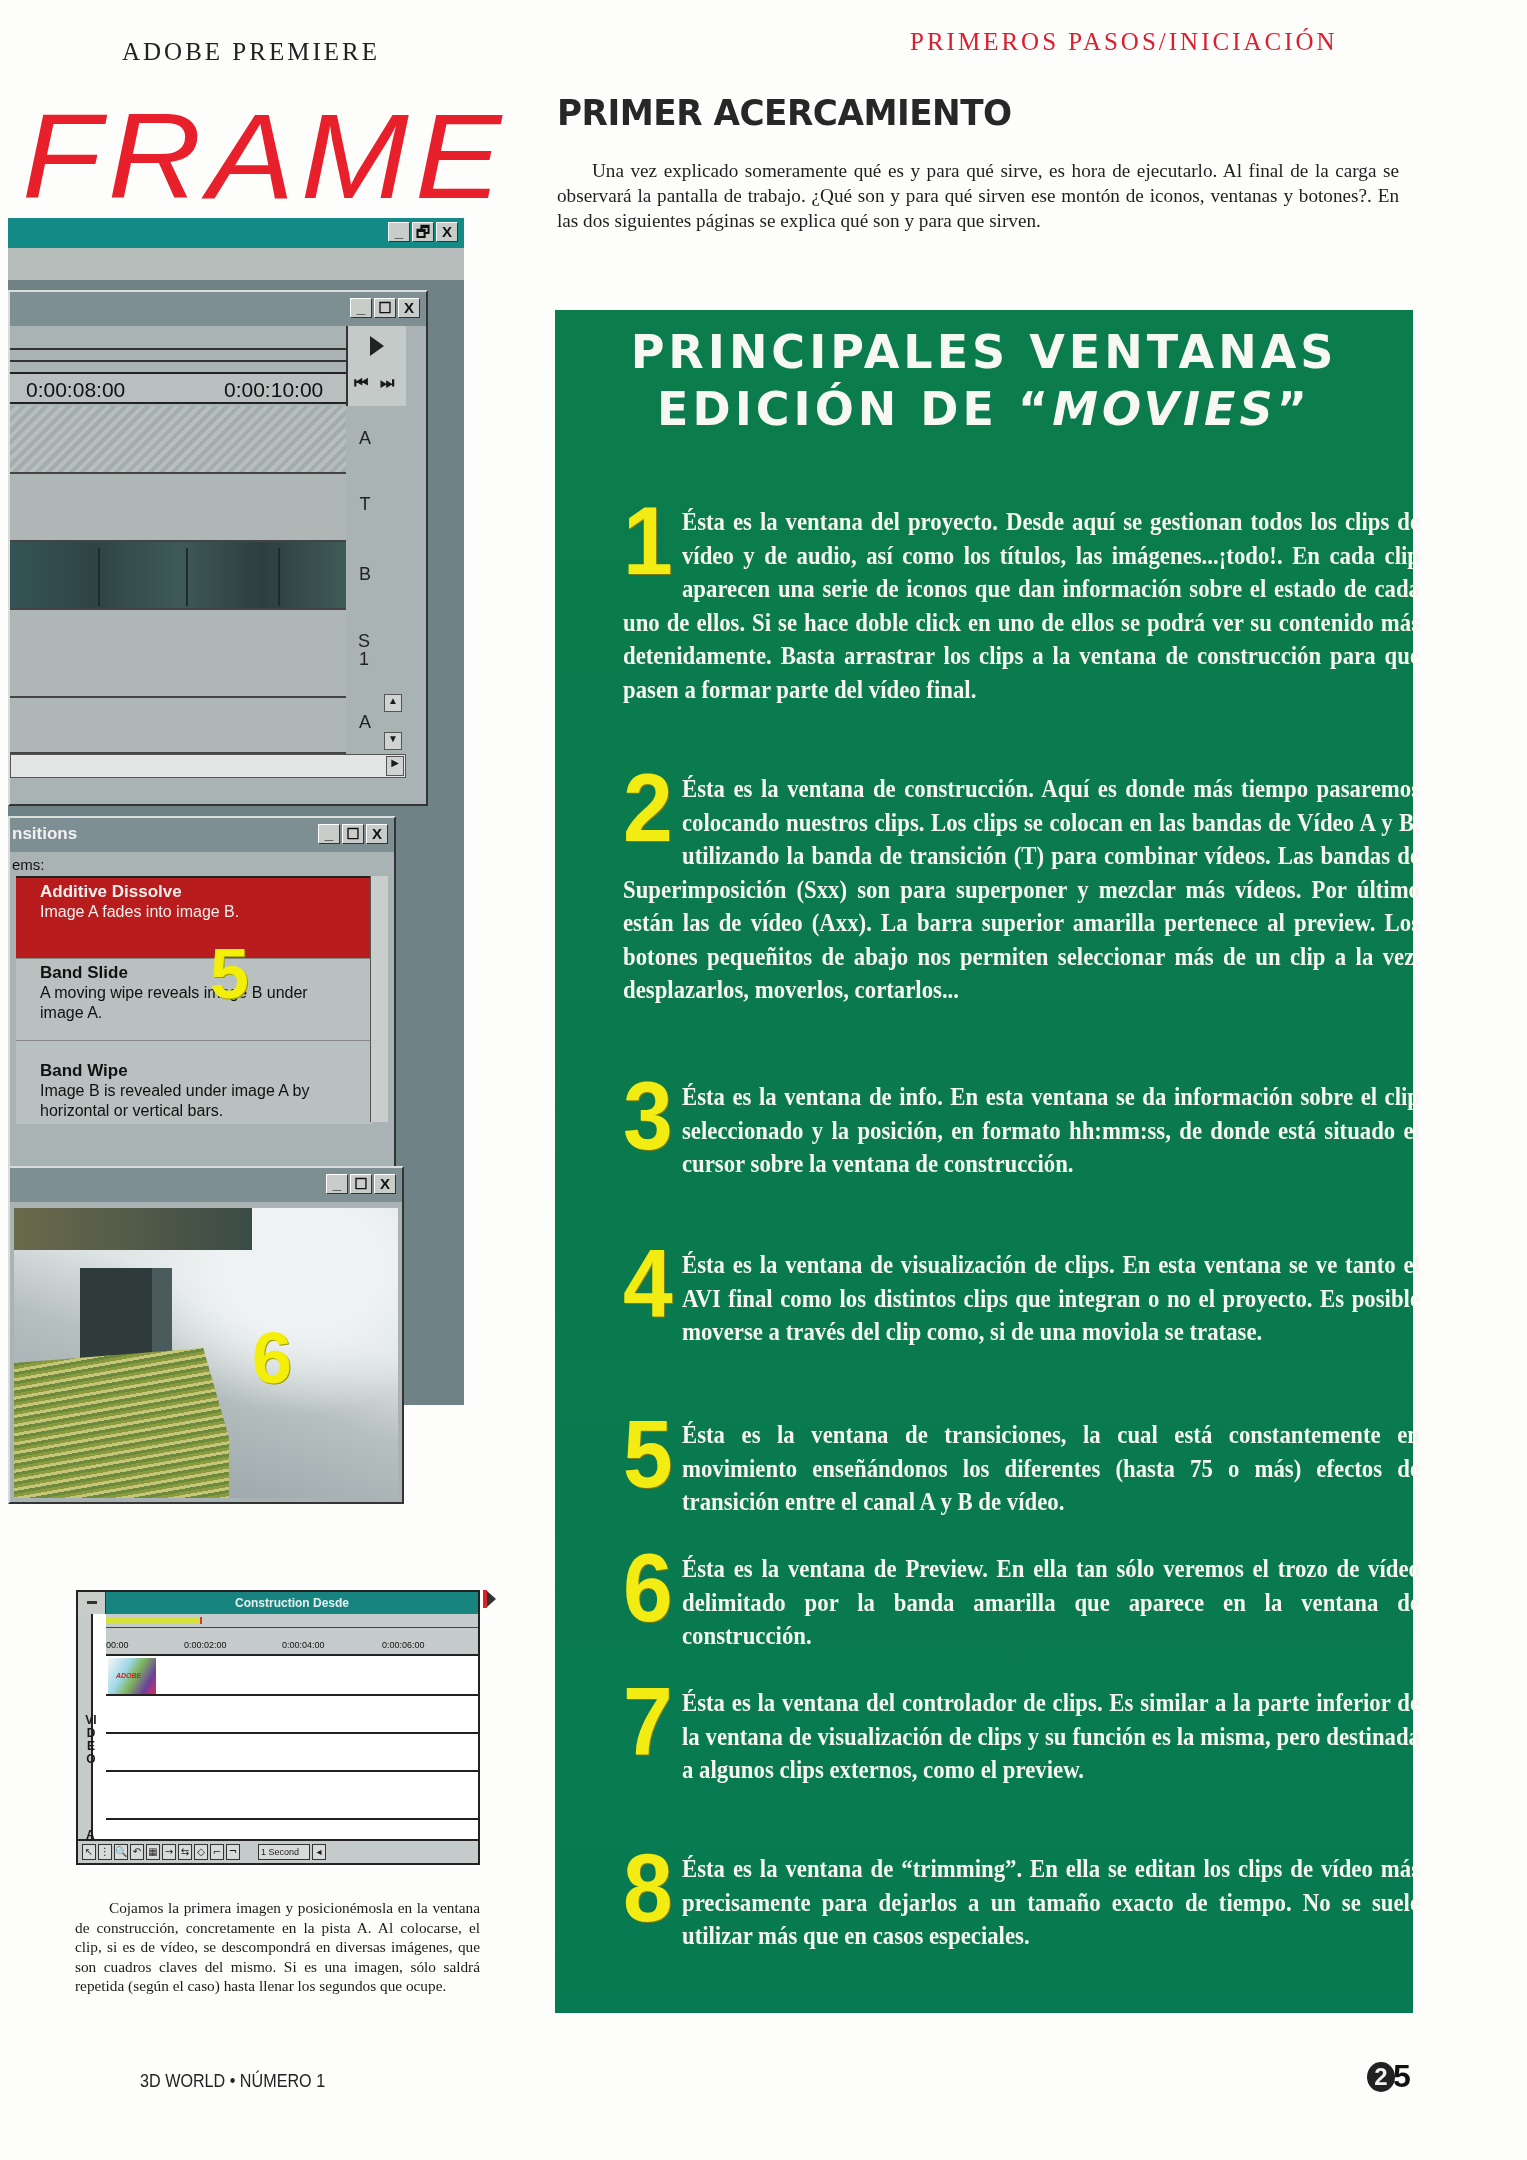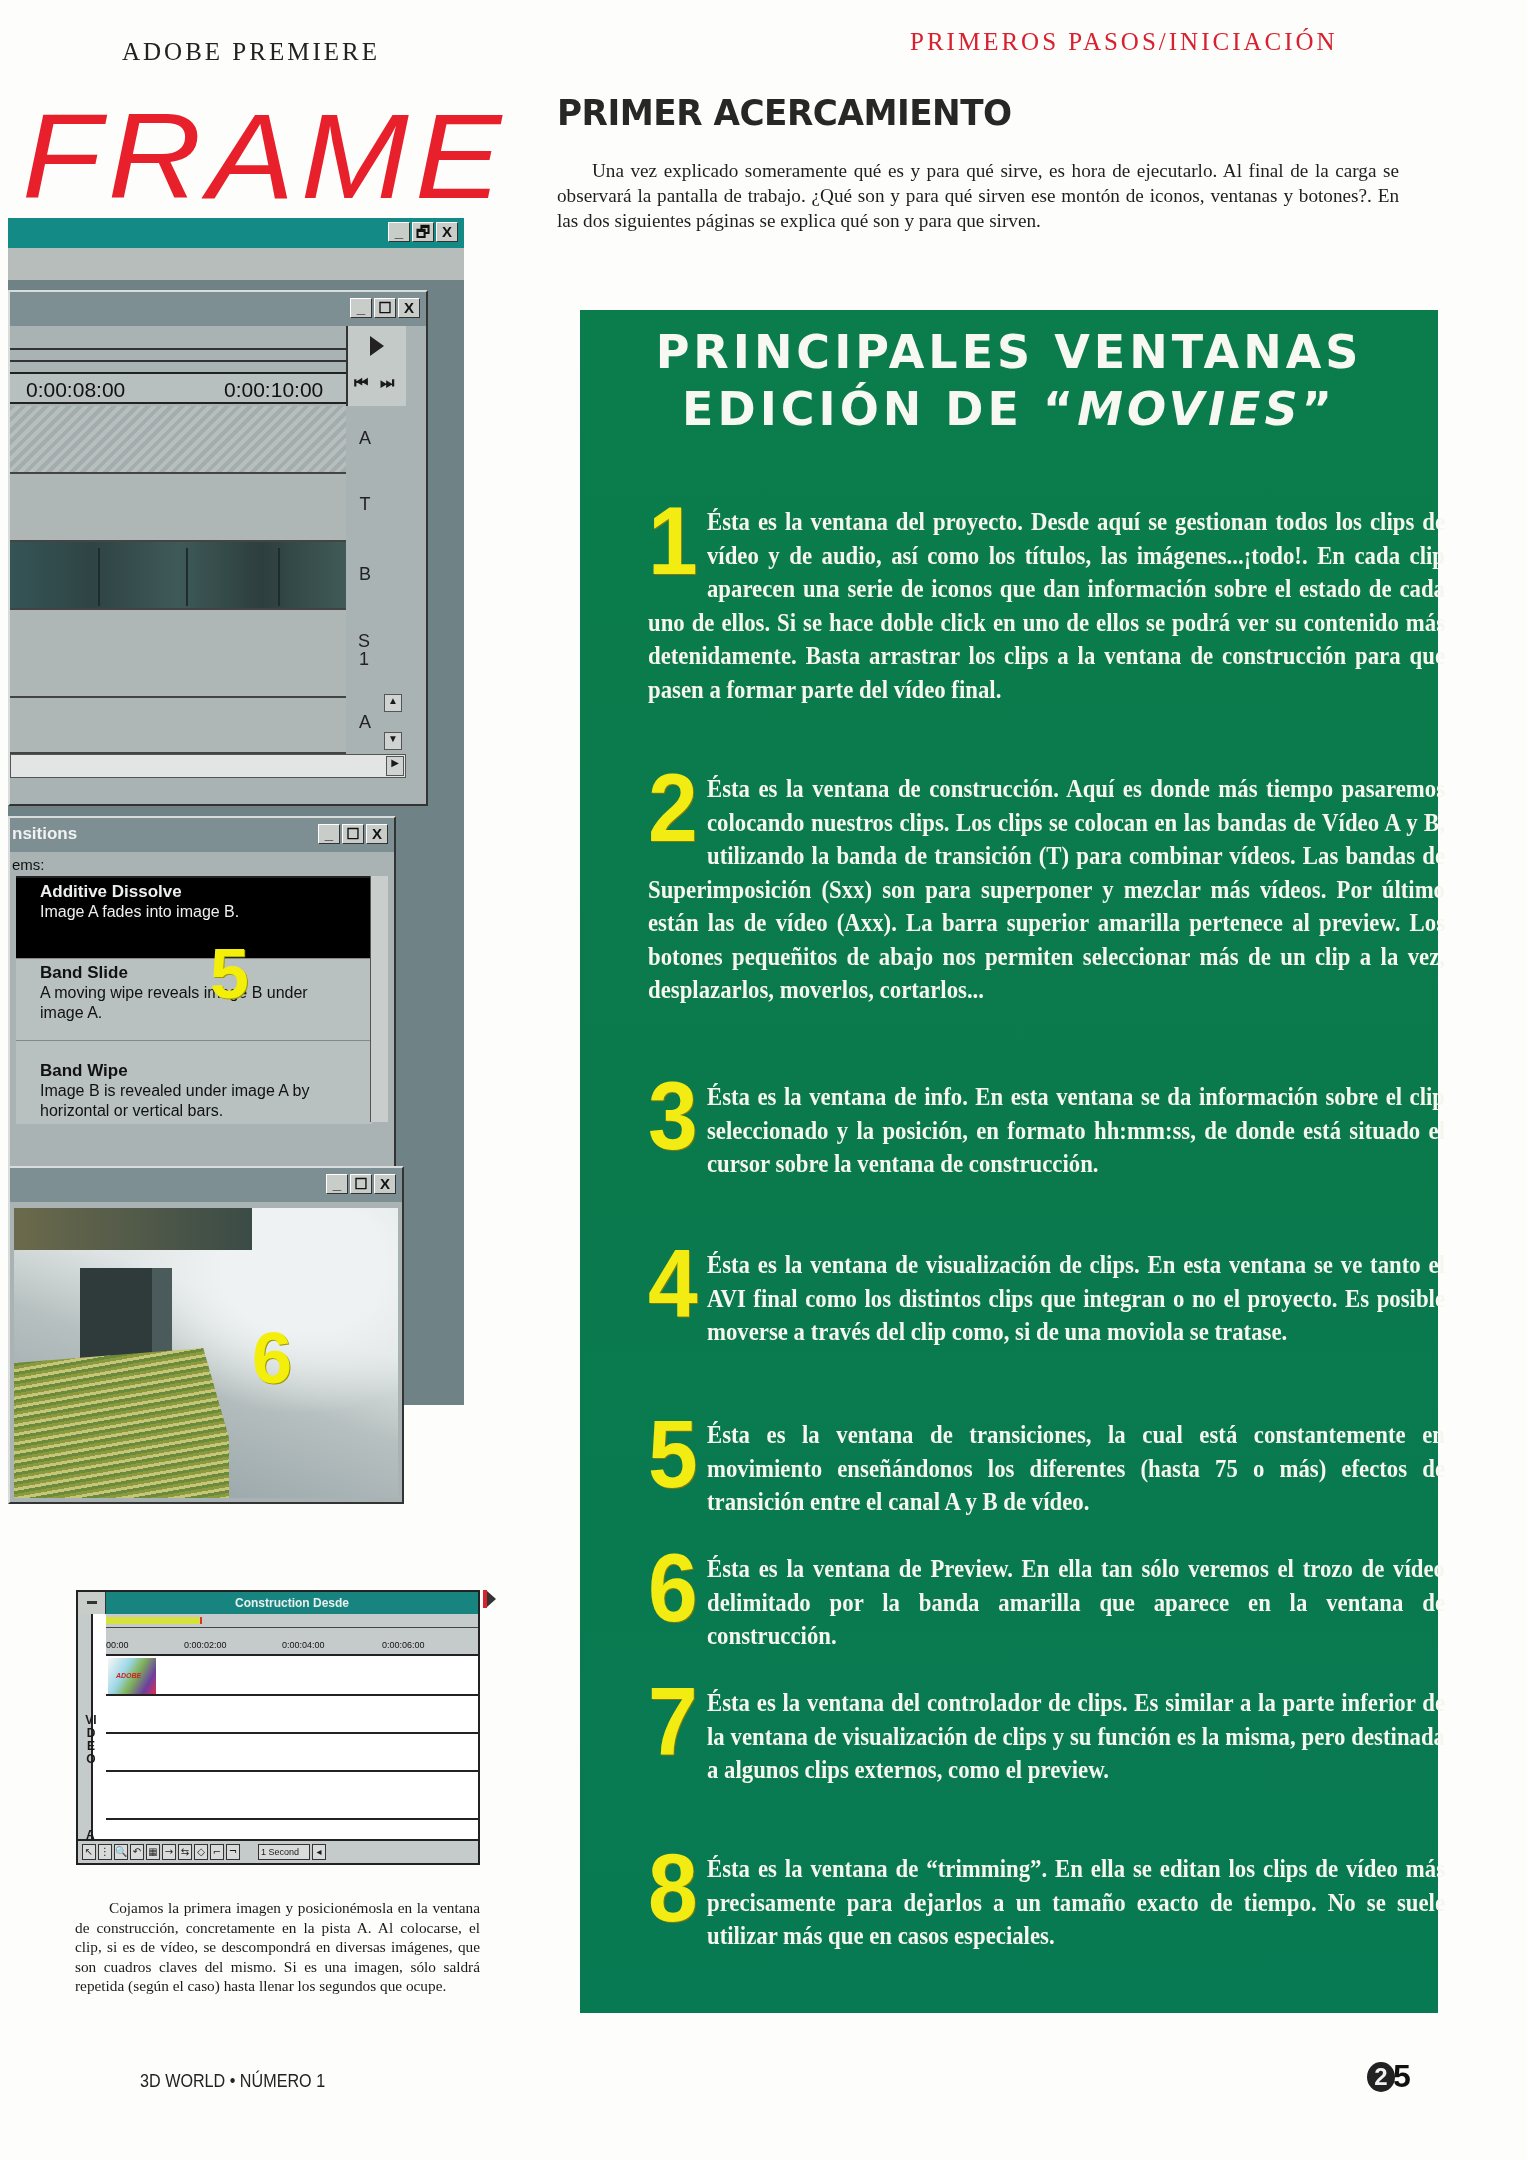--- a/index.html
+++ b/index.html
@@ -36,21 +36,21 @@
   .track-label { position: absolute; left: 340px; width: 30px; text-align: center; font-family: "Liberation Sans", sans-serif; font-size: 18px; color: #222; }
   .clip-thumb { position: absolute; top: 6px; width: 86px; height: 58px; border-right: 2px solid #1e2c2c; }
   .scroll { position: absolute; background: #cfd4d2; border: 1px solid #555; font-size: 10px; text-align: center; }
 
   .transitions { left: 0; top: 598px; width: 388px; height: 390px; }
   .transitions .items-lbl { position: absolute; left: 2px; top: 38px; font-family: "Liberation Sans", sans-serif; font-size: 15px; color: #111; }
   .transitions .list { position: absolute; left: 6px; top: 58px; width: 356px; height: 246px; border-top: 2px solid #222; }
   .tr-item { position: absolute; left: 0; width: 356px; padding-left: 24px; font-family: "Liberation Sans", sans-serif; }
   .tr-item .nm { font-weight: bold; font-size: 17px; }
   .tr-item .ds { font-size: 16px; line-height: 20px; }
-  .tr-item.sel { background: #000000; color: #eef0ef; }
+  .tr-item.sel { background: #b91c1c; color: #eef0ef; }
   .tr-item.plain { background: #b9c1c0; color: #111; border-top: 1px solid #888; }
   .transitions .sb { position: absolute; right: 6px; top: 58px; width: 18px; height: 246px; background: #c9cecc; border-left: 1px solid #555; }
   .big-num { position: absolute; font-family: "Liberation Sans", sans-serif; font-weight: 900; color: #f4ef0a; text-shadow: 1px 1px 0 #9a9a00; }
 
   .preview { left: 0; top: 948px; width: 396px; height: 338px; }
   .preview .scene { position: absolute; left: 4px; top: 40px; right: 4px; bottom: 4px; background:
       linear-gradient(180deg, transparent 0 38%, transparent 38%),
       radial-gradient(ellipse at 75% 20%, #eef2f2 0 20%, transparent 45%),
       linear-gradient(200deg, #dfe4e4 0 35%, #b7c0c0 55%, #8c9aa0 100%); overflow: hidden; }
   .preview .roof { position: absolute; left: 0; top: 0; width: 62%; height: 42px; background: linear-gradient(90deg, #6b6a4c, #3b4b46); }
@@ -77,21 +77,21 @@
   .cw-arrow { position: absolute; left: 483px; top: 1590px; width: 14px; height: 18px; }
   .cw-arrow::before { content: ""; position: absolute; left: 0; top: 0; width: 4px; height: 18px; background: #d8232c; }
   .cw-arrow::after { content: ""; position: absolute; left: 4px; top: 1px; border-left: 9px solid #333; border-top: 8px solid transparent; border-bottom: 8px solid transparent; }
 
   .caption { position: absolute; left: 75px; top: 1898px; width: 405px; font-family: "Liberation Serif", serif; font-size: 15.3px; line-height: 19.5px; color: #1a1a1a; text-align: justify; text-indent: 34px; }
 
   
   .h2 { position: absolute; left: 557px; top: 92px; font-family: "DejaVu Sans", sans-serif; font-weight: bold; font-size: 36px; color: #272727; letter-spacing: -0.5px; transform: scaleX(0.95); transform-origin: left; }
   .intro { position: absolute; left: 557px; top: 158px; width: 842px; font-size: 19.2px; line-height: 25px; text-align: justify; text-indent: 35px; color: #1f1f1f; }
 
-  .green { position: absolute; left: 580px; top: 310px; width: 858px; height: 1703px; background: #0a7a4c; background: linear-gradient(180deg, #0b7c4b 0%, #0a7a4d 50%, #087a53 100%); }
+  .green { position: absolute; left: 555px; top: 310px; width: 858px; height: 1703px; background: #0a7a4c; background: linear-gradient(180deg, #0b7c4b 0%, #0a7a4d 50%, #087a53 100%); }
   .green .gtitle { position: absolute; left: 0; top: 14px; width: 100%; text-align: center; font-family: "DejaVu Sans", sans-serif; font-weight: bold; font-size: 46px; line-height: 57px; color: #f8f8f2; letter-spacing: 4px; }
   .green .gtitle .it { font-style: italic; }
   .para { position: absolute; left: 68px; width: 797px; font-family: "Liberation Serif", serif; font-weight: bold; font-size: 24.5px; line-height: 33.5px; color: #f7f6ee; text-align: justify; transform: scaleX(0.93); transform-origin: left; width: 857px; }
   .para .num { float: left; font-family: "Liberation Sans", sans-serif; font-weight: 900; color: #f3ec12; font-size: 96px; line-height: 72px; margin: 0 10px 0 0; height: 70px; text-shadow: 1px 1px 0 #7d7a10; }
 
   .footer-left { position: absolute; left: 140px; top: 2070px; font-family: "Liberation Sans", sans-serif; font-size: 19px; color: #222; transform: scaleX(0.85); transform-origin: left; }
   .footer-right { position: absolute; left: 1367px; top: 2058px; font-family: "Liberation Sans", sans-serif; font-weight: bold; font-size: 32px; color: #111; display: flex; align-items: center; }
   .footer-right .circ { display: inline-block; width: 28px; height: 30px; border-radius: 50%; background: #222; color: #f2f2f2; font-size: 24px; line-height: 30px; text-align: center; margin-right: -2px; }
 </style>
 </head>

